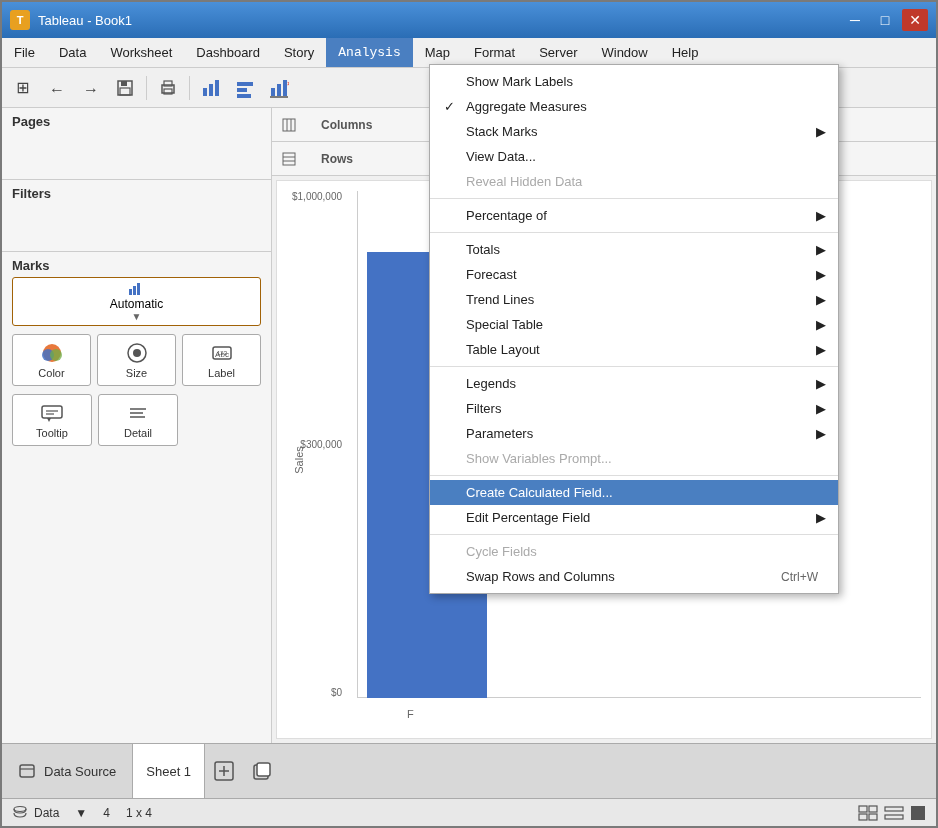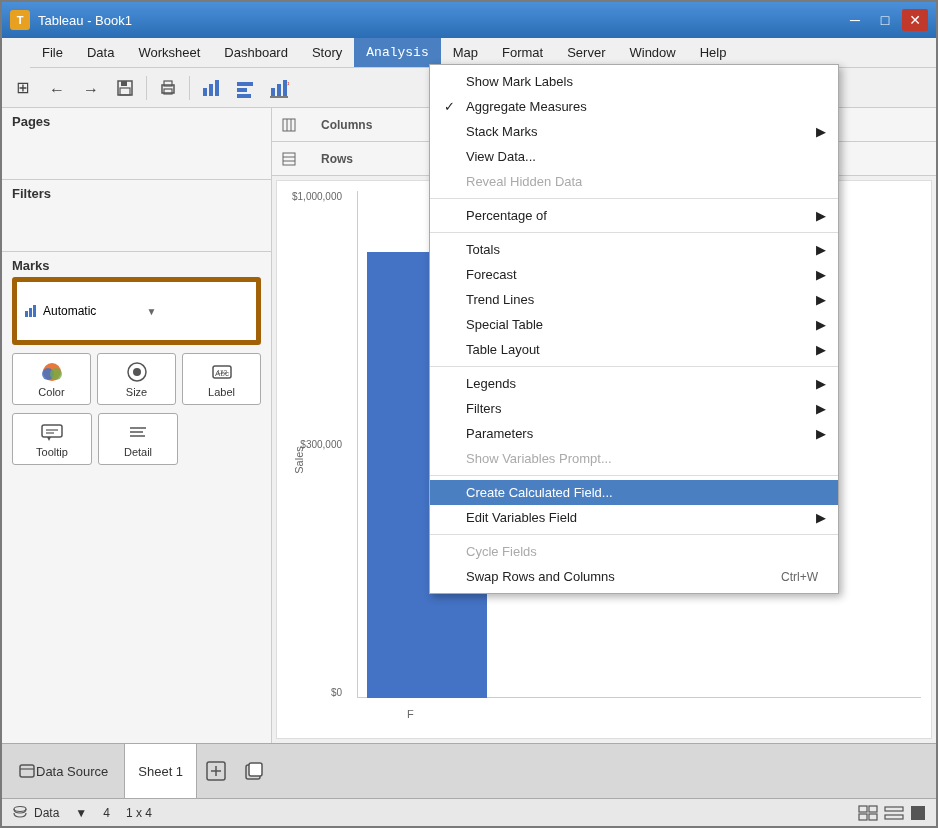--- a/index.html
+++ b/index.html
@@ -70,21 +70,20 @@
     .titlebar-btn.close { background: #c0392b; }
 
     
     .menubar {
       height: 30px;
       background: #f0f0f0;
       display: flex;
       align-items: stretch;
       border-bottom: 1px solid #ccc;
       flex-shrink: 0;
-      margin-left: 28px;
     }
     .menu-item {
       padding: 0 12px;
       display: flex;
       align-items: center;
       cursor: pointer;
       font-size: 13px;
       color: #222;
       white-space: nowrap;
     }
@@ -166,26 +165,27 @@
       min-height: 40px;
     }
 
     .marks-section {
       padding: 6px 10px;
       flex: 1;
     }
     .marks-dropdown {
       display: flex;
       align-items: center;
-      border: 5px solid #a16207;
+      border: 1px solid #a16207;
       background: white;
-      padding: 21px 6px;
+      padding: 3px 6px;
       border-radius: 3px;
       margin-bottom: 8px;
       cursor: pointer;
+      flex-direction: column;
     }
     .marks-dropdown span { flex: 1; font-size: 12px; }
     .marks-dropdown .arrow { font-size: 10px; color: #666; }
 
     .marks-grid {
       display: grid;
       grid-template-columns: repeat(3, 1fr);
       gap: 6px;
       margin-bottom: 8px;
     }
@@ -323,20 +323,21 @@
     }
     .tab-datasource {
       display: flex;
       align-items: center;
       padding: 0 16px;
       height: 100%;
       border-right: 1px solid #aaa;
       cursor: pointer;
       font-size: 13px;
       color: #333;
+      gap: 8px;
     }
     .tab-sheet {
       display: flex;
       align-items: center;
       padding: 0 13px;
       height: 100%;
       background: white;
       border-right: 1px solid #aaa;
       cursor: pointer;
       font-size: 13px;
@@ -717,21 +718,21 @@
     <div class="menu-row disabled">
       <span>Show Variables Prompt...</span>
     </div>
     <div class="menu-separator"></div>
 
     <div class="menu-row highlighted">
       <span>Create Calculated Field...</span>
     </div>
 
     <div class="menu-row">
-      <span>Edit Variables Field</span>
+      <span>Edit Percentage Field</span>
       <span class="submenu-arrow">▶</span>
     </div>
     <div class="menu-separator"></div>
 
     <div class="menu-row disabled">
       <span>Cycle Fields</span>
     </div>
 
     <div class="menu-row">
       <span>Swap Rows and Columns</span>

